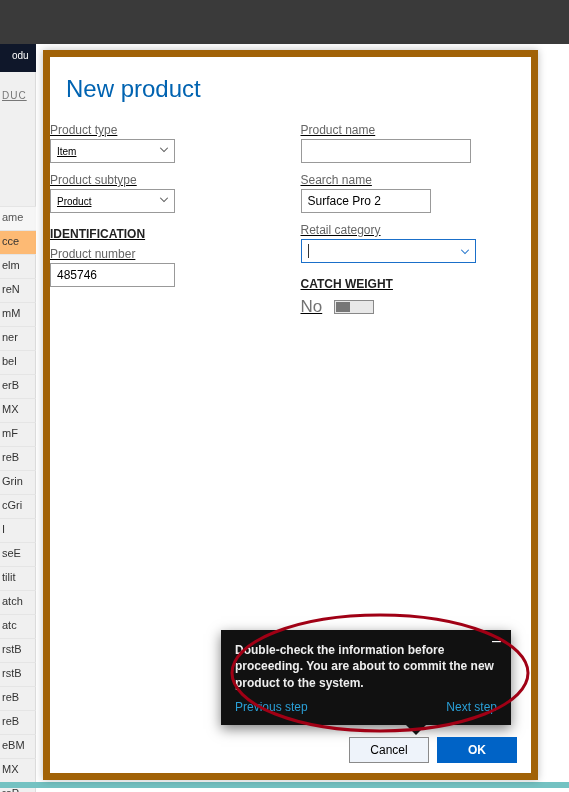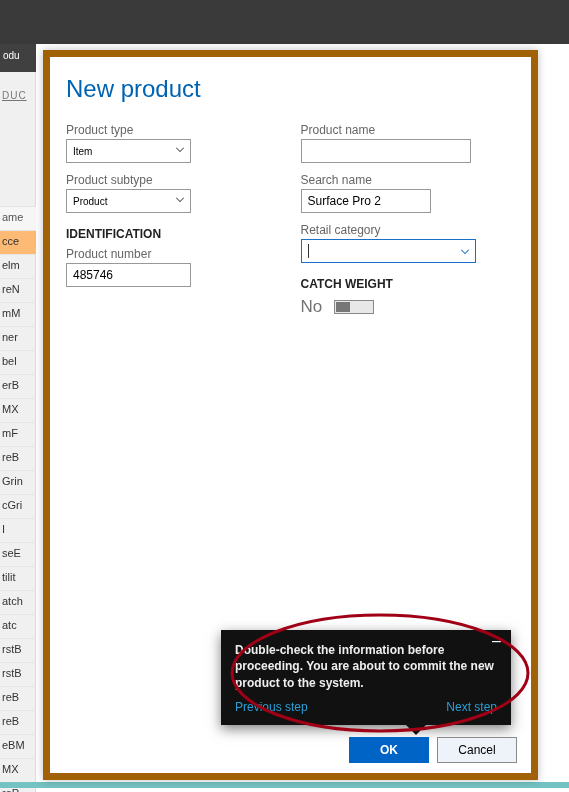--- a/index.html
+++ b/index.html
@@ -1,28 +1,28 @@
 <!DOCTYPE html>
 <html><head>
 <meta charset="utf-8">
 <style>
   * { box-sizing: border-box; margin: 0; padding: 0; font-family: "Segoe UI", Arial, sans-serif; }
   body { width: 569px; height: 792px; background: #fff; position: relative; overflow: hidden; }
   .top-bar { height: 44px; background: #3a3a3a; width: 100%; }
   .side-strip { position: absolute; left: 0; top: 44px; width: 36px; height: 748px; background: #f0f0f0; border-right: 1px solid #ddd; }
-  .side-strip .black-box { position: absolute; top: 0; left: 0; width: 36px; height: 28px; background: #404040; color: #fff; font-size: 10px; overflow: hidden; padding: 6px 3px; }
+  .side-strip .black-box { position: absolute; top: 0; left: 0; width: 36px; height: 28px; background: #0f172a; color: #fff; font-size: 10px; overflow: hidden; padding: 6px 12px; }
   .side-strip .grey-label { position: absolute; top: 46px; left: 2px; font-size: 10px; color: #777; letter-spacing: 1px; text-decoration: underline; }
   .side-strip .list { position: absolute; top: 162px; left: 0; width: 36px; }
   .side-strip .list .row { height: 24px; font-size: 11px; color: #333; padding: 4px 2px; border-top: 1px solid #e5e5e5; overflow: hidden; white-space: nowrap; }
   .side-strip .list .row.first-head { background: #f6f6f6; color: #555; }
   .side-strip .list .row.selected { background: #fdba74; }
   .bottom-strip { position: absolute; left: 0; bottom: 4px; width: 569px; height: 6px; background: #74c2c2; }
   .dialog { position: absolute; left: 43px; top: 50px; width: 495px; height: 730px; background: #fff; border: 7px solid #a16207; box-shadow: 0 0 8px rgba(0,0,0,0.25); }
   .dialog-title { font-size: 24px; font-weight: 300; color: #0063b1; padding: 18px 16px 18px 16px; }
-  .form-area { padding: 0 16px; display: flex; gap: 20px; }
+  .form-area { padding: 0 0; display: flex; gap: 20px; text-decoration: underline; }
   .col { flex: 1; }
   .field-label { font-size: 12px; color: #666; margin-top: 2px; margin-bottom: 2px; }
   .field-wrap { margin-bottom: 10px; }
   .select { width: 125px; height: 24px; border: 1px solid #999; background: #fff; font-size: 10px; padding: 2px 20px 2px 6px; position: relative; display: flex; align-items: center; cursor: pointer; }
   .select .chev { position: absolute; right: 4px; top: 4px; }
   .chev svg { width: 12px; height: 12px; }
   .text-input { width: 170px; height: 24px; border: 1px solid #999; font-size: 12px; padding: 2px 6px; }
   .text-input.short { width: 125px; }
   .text-input.mid { width: 130px; }
   .section-head { font-size: 12px; font-weight: bold; color: #222; margin-top: 14px; margin-bottom: 6px; }
@@ -145,22 +145,22 @@
     <div class="t-minus">–</div>
     <div class="t-body">Double-check the information before proceeding. You are about to commit the new product to the system.</div>
     <div class="t-links">
       <span>Previous step</span>
       <span>Next step</span>
     </div>
     <div class="tooltip-arrow"></div>
   </div>
 
   <div class="dialog-actions">
+    <button class="btn">Cancel</button>
     <button class="btn primary">OK</button>
-    <button class="btn">Cancel</button>
   </div>
 
   <div class="anno-ellipse" style="left:175px; bottom:35px; width:310px; height:130px;">
     <svg viewBox="0 0 310 130">
         <ellipse cx="155" cy="65" rx="148" ry="58" fill="none" stroke="#a00015" stroke-width="3"></ellipse>
       </svg>
   </div>
 </div>
 
 </body></html>

